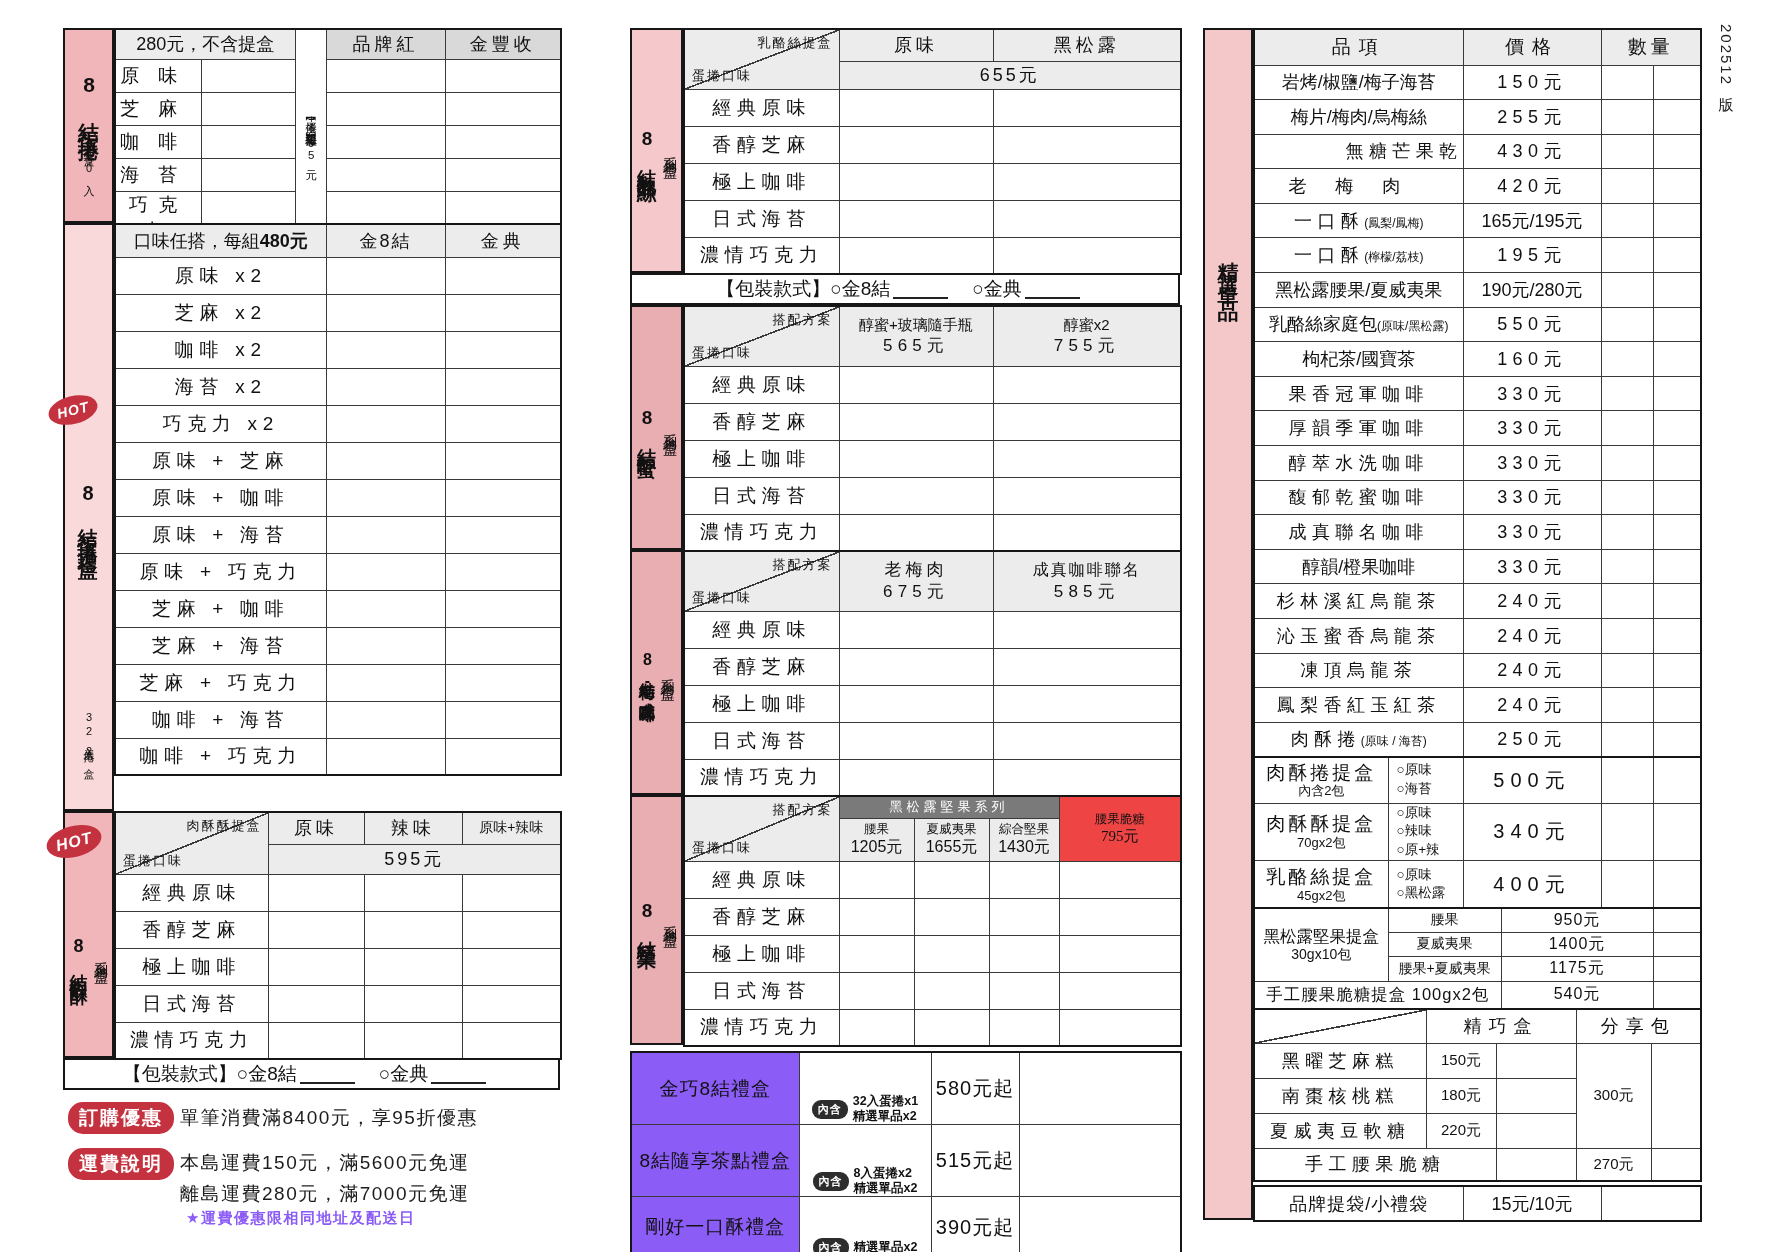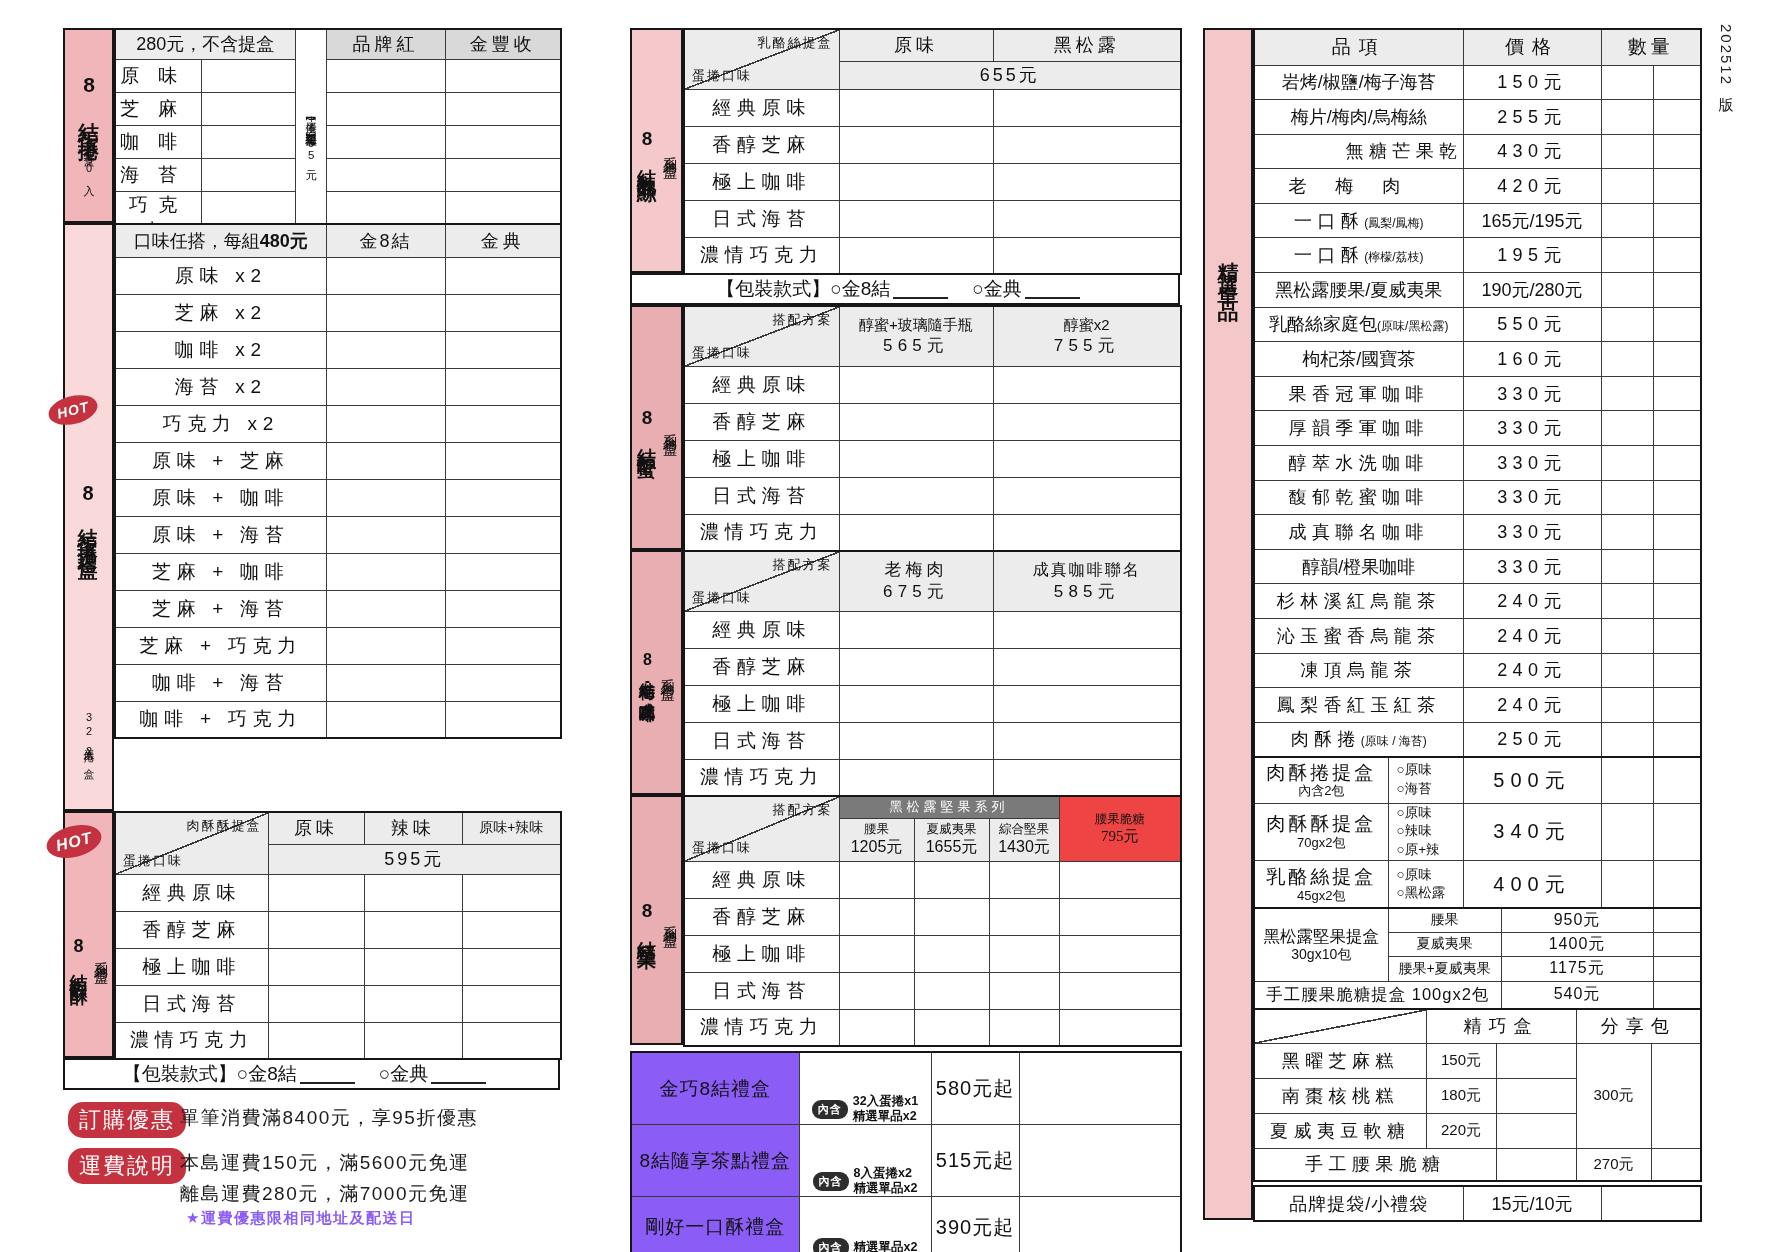--- a/index.html
+++ b/index.html
@@ -56,21 +56,21 @@
   .oopts{text-align:left;font-size:13.5px;line-height:1.4;padding-left:8px;}
   .nlabel .l1{font-size:16.5px;line-height:1.25;}
   .nlabel .l2{font-size:14px;line-height:1.25;}
   .nname{font-size:14px;}
   .nprice{font-size:16px;letter-spacing:1px;}
   .clabel{font-size:16.5px;letter-spacing:1px;}
   .sh{letter-spacing:7px;font-size:18px;}
   .sname{font-size:18px;letter-spacing:.3em;}
   .sprice{font-size:15px;}
   .hotabs{position:absolute;background:#c43240;color:#fff;font-weight:bold;font-style:italic;border-radius:50%;display:flex;align-items:center;justify-content:center;transform:rotate(-14deg);z-index:6;letter-spacing:1px;}
-  .pillbadge{position:absolute;background:#c43240;color:#fff;font-weight:normal;font-size:22px;letter-spacing:2px;border-radius:15px;padding:3px 11px;}
+  .pillbadge{position:absolute;background:#c43240;color:#fff;font-weight:bold;font-size:19px;letter-spacing:2px;border-radius:15px;padding:3px 11px;}
   
   .pkgrow{position:absolute;border:2px solid #161616;box-sizing:border-box;display:flex;align-items:center;justify-content:center;font-size:19px;background:#fff;}
   .ublank{display:inline-block;width:55px;border-bottom:2px solid #222;height:17px;margin:0 14px 0 3px;}
   .pkgrow .opt{margin-left:10px;}
   .notecol{writing-mode:vertical-rl;text-orientation:upright;font-size:11.5px;line-height:1;letter-spacing:0;background:#fff;}
   .bigtext{position:absolute;font-size:19px;letter-spacing:1.5px;color:#1c1c1c;}
   .starnote{position:absolute;font-size:15px;letter-spacing:1.5px;color:#8b5cf6;font-weight:bold;}
   
   #ta tr{height:33px;} #ta tr.h1{height:30px;}
   #tb tr{height:37px;} #tb tr.h1{height:33px;}
@@ -196,20 +196,25 @@
           <td class="lbl sp1">原味 + 咖啡</td>
           <td class="blank"></td>
           <td class="blank"></td>
         </tr>
         <tr>
           <td class="lbl sp1">原味 + 海苔</td>
           <td class="blank"></td>
           <td class="blank"></td>
         </tr>
         <tr>
+          <td class="lbl sp1">原味 + 巧克力</td>
+          <td class="blank"></td>
+          <td class="blank"></td>
+        </tr>
+        <tr>
           <td class="lbl sp1">芝麻 + 咖啡</td>
           <td class="blank"></td>
           <td class="blank"></td>
         </tr>
         <tr>
           <td class="lbl sp1">芝麻 + 海苔</td>
           <td class="blank"></td>
           <td class="blank"></td>
         </tr>
         <tr>

